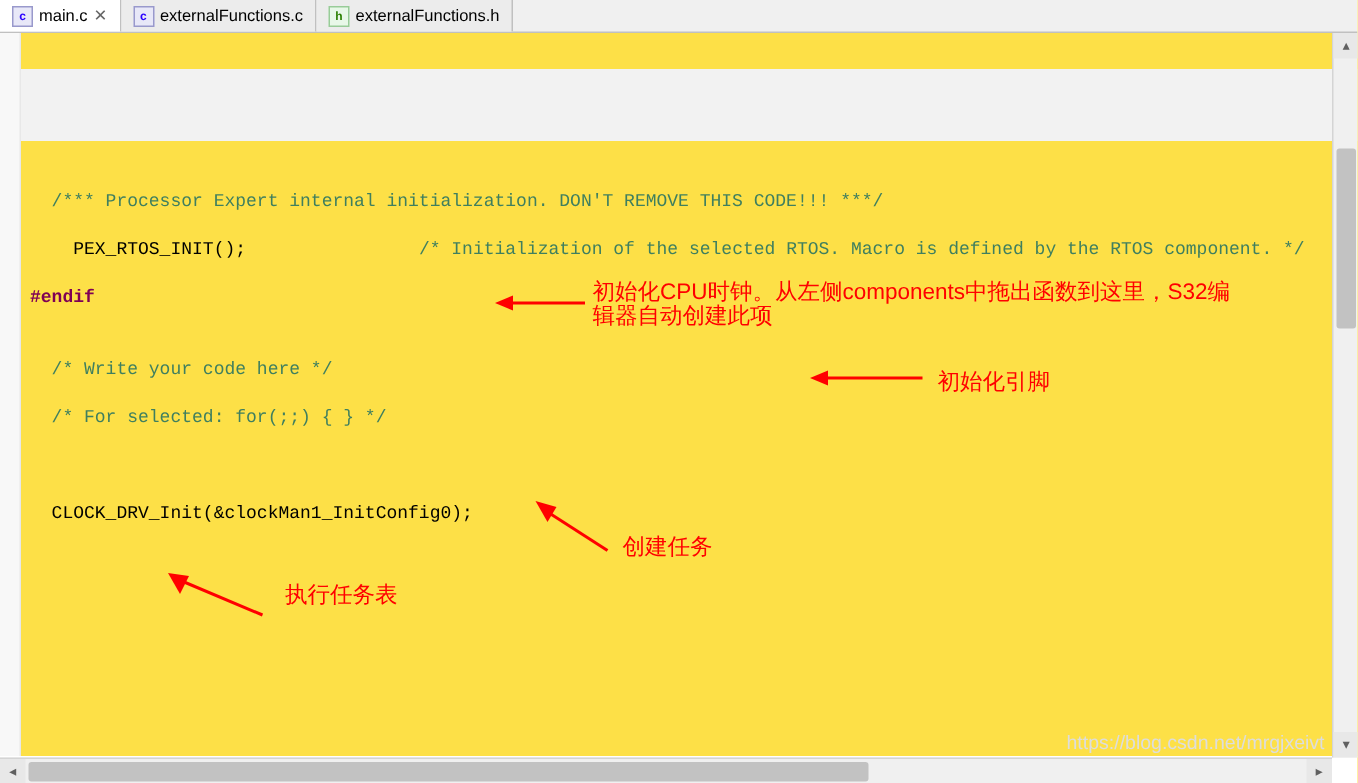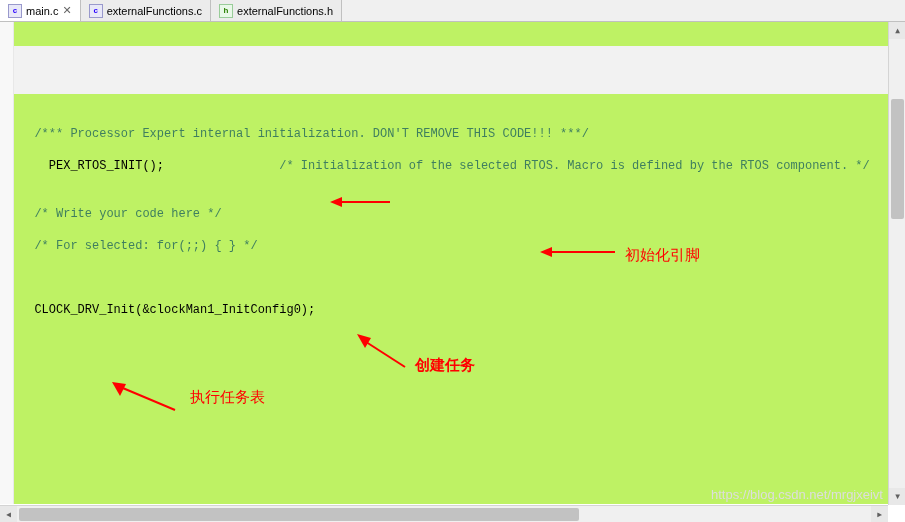--- a/index.html
+++ b/index.html
@@ -27,21 +27,21 @@
   font-family: Tahoma, sans-serif;
   font-size: 11px;
   cursor: pointer;
 }
 .tab.active { background: #fff; }
 .tab .icon { margin-right: 4px; }
 .tab .close { margin-left: 4px; color: #666; }
 .editor {
   position: relative;
   padding: 8px 0 0 20px;
-  background: #bef264;
+  background: #fde047;
   white-space: pre;
   line-height: 16px;
   height: calc(100% - 40px);
 }
 .ruler {
   position: absolute;
   left: 0; top: 0; bottom: 0;
   width: 14px;
   background: #f8f8f8;
   border-right: 1px solid #e8e8e8;
@@ -136,52 +136,54 @@
   </div>
 </div>
 
 <div class="editor">
   <div class="ruler"></div>
   <div class="highlight-block" style="top:24px; height:48px;"></div>
 
   <div class="code-layer">
 <div class="line"><span class="cm">  /*** Processor Expert internal initialization. DON'T REMOVE THIS CODE!!! ***/</span></div>
 <div class="line"><span class="tok">    PEX_RTOS_INIT();                </span><span class="cm">/* Initialization of the selected RTOS. Macro is defined by the RTOS component. */</span></div>
+<div class="line"><span class="pp">#endif</span></div>
 <div class="line"></div>
 <div class="line"><span class="cm">  /* Write your code here */</span></div>
 <div class="line"><span class="cm">  /* For selected: for(;;) { } */</span></div>
 <div class="line"></div>
 <div class="line"></div>
 <div class="line"><span class="tok">  CLOCK_DRV_Init(&amp;clockMan1_InitConfig0);</span></div>
 <div class="line"></div>
 <div class="line"></div>
 <div class="line"></div>
 <div class="line"></div>
 <div class="line"></div>
 
 
 <div class="line"></div>
 
 
 <div class="line"></div>
   </div>
 
   
+  <div class="annot" style="left:395px; top:165px; width:440px;">初始化CPU时钟。从左侧components中拖出函数到这里，S32编辑器自动创建此项</div>
   <svg class="arrow" style="left:330px; top:170px;" width="70" height="20">
       <line x1="60" y1="10" x2="5" y2="10" stroke="#ff0000" stroke-width="2"></line>
       <polygon points="0,10 12,5 12,15" fill="#ff0000"></polygon>
     </svg>
 
   <div class="annot" style="left:625px; top:225px;font-family:Liberation Serif, serif;">初始化引脚</div>
   <svg class="arrow" style="left:540px; top:220px;" width="80" height="20">
       <line x1="75" y1="10" x2="8" y2="10" stroke="#ff0000" stroke-width="2"></line>
       <polygon points="0,10 12,5 12,15" fill="#ff0000"></polygon>
     </svg>
 
-  <div class="annot" style="left:415px; top:335px;font-weight:bold;">创建任务</div>
+  <div class="annot" style="left:415px; top:335px;">创建任务</div>
   <svg class="arrow" style="left:355px; top:310px;" width="60" height="40">
       <line x1="50" y1="35" x2="8" y2="8" stroke="#ff0000" stroke-width="2"></line>
       <polygon points="2,2 16,6 10,16" fill="#ff0000"></polygon>
     </svg>
 
   <div class="annot" style="left:190px; top:367px;">执行任务表</div>
   <svg class="arrow" style="left:110px; top:358px;" width="75" height="35">
       <line x1="65" y1="30" x2="8" y2="6" stroke="#ff0000" stroke-width="2"></line>
       <polygon points="2,2 16,4 10,16" fill="#ff0000"></polygon>
     </svg>

